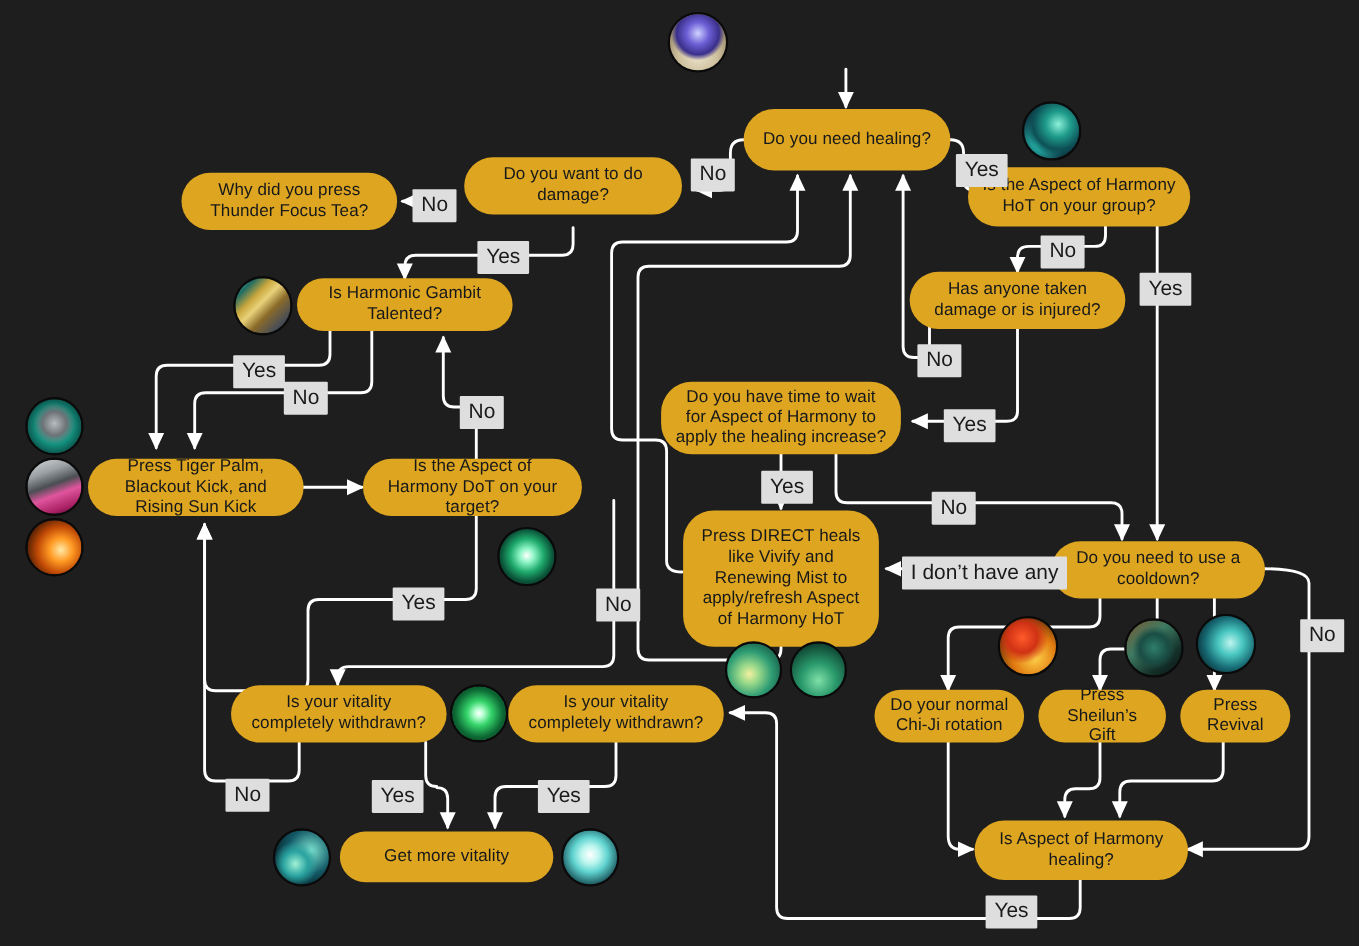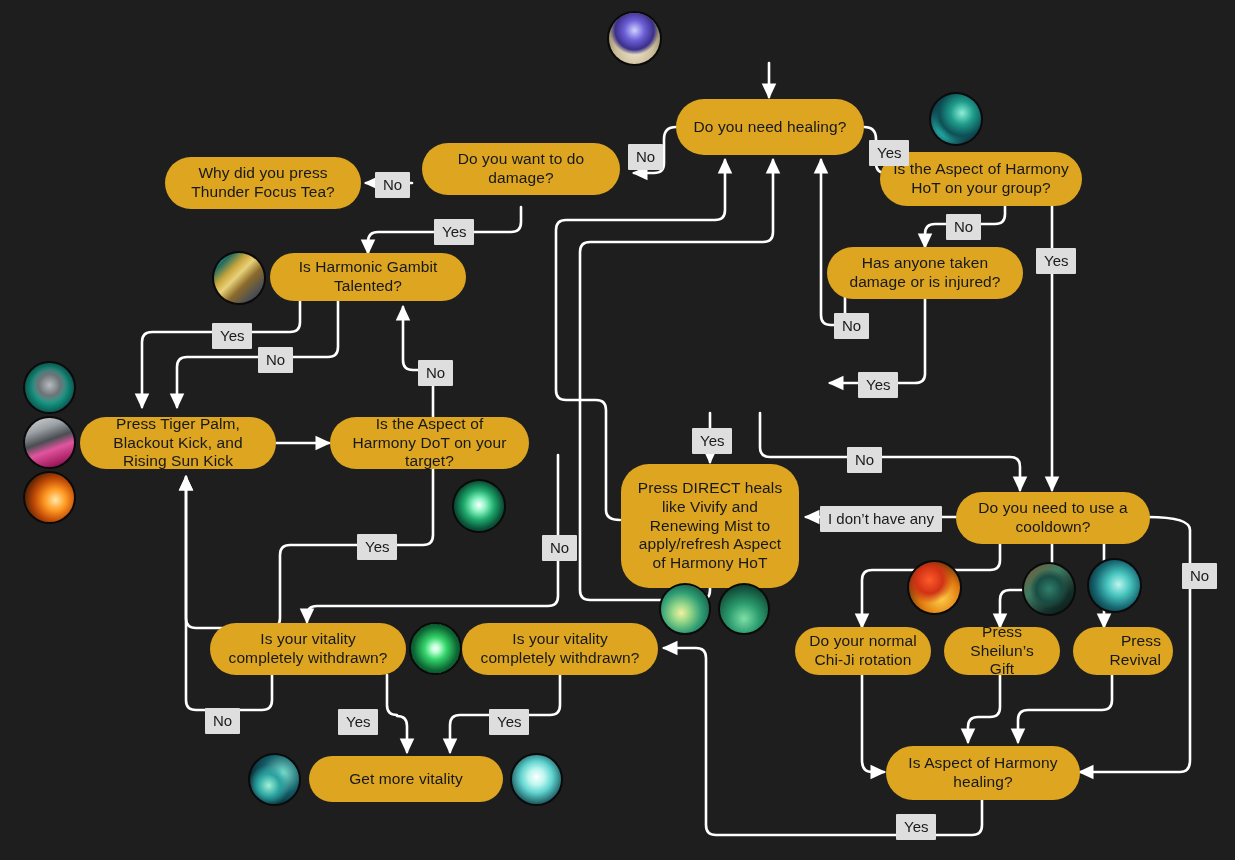--- a/index.html
+++ b/index.html
@@ -33,21 +33,21 @@
     font-size:15.5px;
     letter-spacing:.1px;
     padding:6px 12px;
     z-index:3;
   }
   .elabel{
     position:absolute;
     box-sizing:border-box;
     background:#dedede;
     color:#1a1a1a;
-    font-size:15px;
+    font-size:19px;
     line-height:1;
     padding:5px 8px 6px 8px;
     border-radius:1px;
     z-index:4;
     white-space:nowrap;
     text-align:center;
   }
   .icon{
     position:absolute;
     border-radius:50%;
@@ -189,38 +189,39 @@
   <div class="node" style="left:880px;top:152px;width:202px;height:54px;">Is the Aspect of Harmony HoT on your group?</div>
 
   <div class="node" style="left:422px;top:143px;width:198px;height:52px;">Do you want to do damage?</div>
 
   <div class="node" style="left:165px;top:157px;width:196px;height:52px;">Why did you press Thunder Focus Tea?</div>
 
   <div class="node" style="left:827px;top:247px;width:196px;height:52px;">Has anyone taken damage or is injured?</div>
 
   <div class="node" style="left:270px;top:253px;width:196px;height:48px;">Is Harmonic Gambit Talented?</div>
 
+  <div class="node" style="left:601px;top:347px;width:218px;height:66px;">Do you have time to wait for Aspect of Harmony to apply the healing increase?</div>
 
   <div class="node" style="left:80px;top:417px;width:196px;height:52px;">Press Tiger Palm, Blackout Kick, and Rising Sun Kick</div>
 
   <div class="node" style="left:330px;top:417px;width:199px;height:52px;">Is the Aspect of Harmony DoT on your target?</div>
 
   <div class="node" style="left:621px;top:464px;width:178px;height:124px;">Press DIRECT heals like Vivify and Renewing Mist to apply/refresh Aspect of Harmony HoT</div>
 
   <div class="node" style="left:956px;top:492px;width:194px;height:52px;">Do you need to use a cooldown?</div>
 
   <div class="node" style="left:210px;top:623px;width:196px;height:52px;">Is your vitality completely withdrawn?</div>
 
   <div class="node" style="left:462px;top:623px;width:196px;height:52px;">Is your vitality completely withdrawn?</div>
 
   <div class="node" style="left:795px;top:627px;width:136px;height:48px;">Do your normal Chi-Ji rotation</div>
 
   <div class="node" style="left:944px;top:627px;width:116px;height:48px;">Press Sheilun’s Gift</div>
 
-  <div class="node" style="left:1073px;top:627px;width:100px;height:48px;text-align:right;">Press Revival</div>
+  <div class="node" style="left:1073px;top:627px;width:100px;height:48px;">Press Revival</div>
 
   <div class="node" style="left:309px;top:756px;width:194px;height:46px;">Get more vitality</div>
 
   <div class="node" style="left:886px;top:746px;width:194px;height:54px;">Is Aspect of Harmony healing?</div>
 
   <div class="elabel" style="left:628px;top:144px;">No</div>
 
   <div class="elabel" style="left:869px;top:140px;">Yes</div>
 
   <div class="elabel" style="left:375px;top:172px;">No</div>

